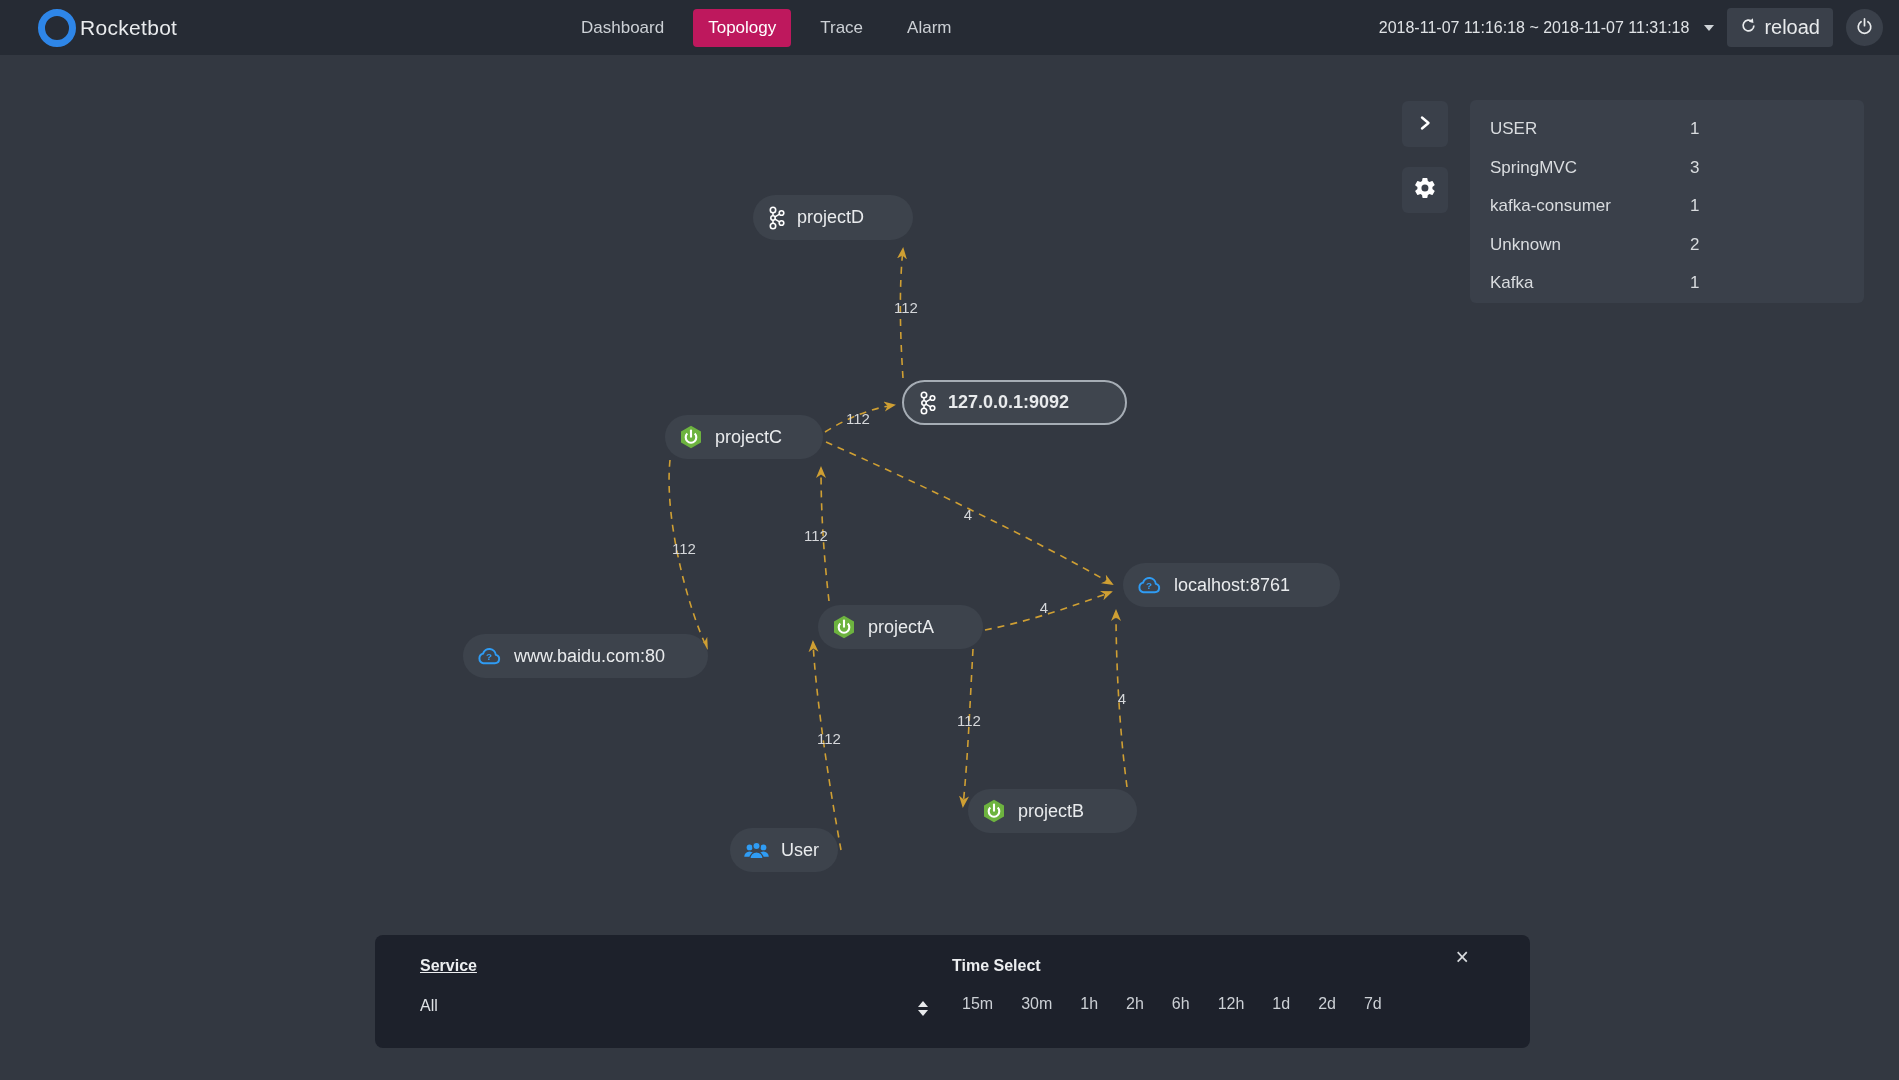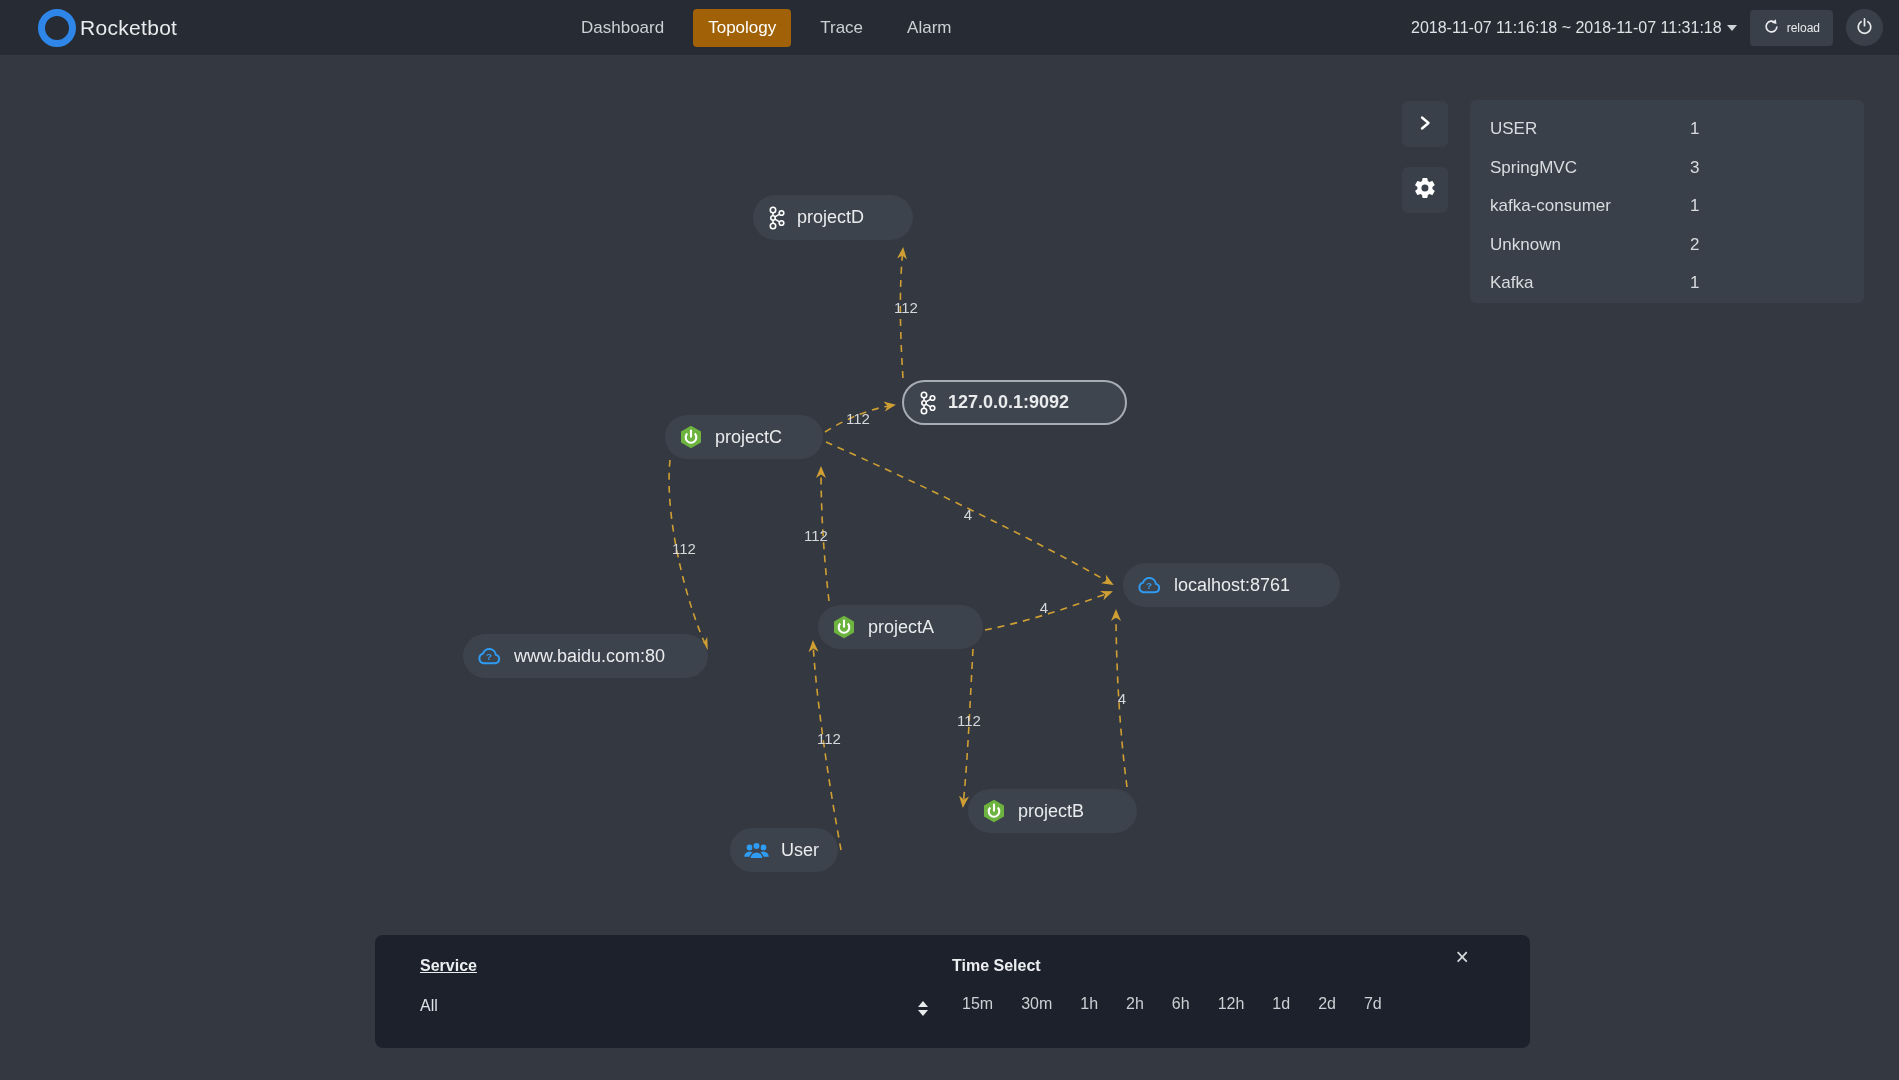--- a/index.html
+++ b/index.html
@@ -6,26 +6,26 @@
   *{box-sizing:border-box;}
   #app{position:relative;width:1899px;height:1080px;background:#333841;overflow:hidden;
        font-family:"Liberation Sans",sans-serif;color:#e6e8ea;}
   
   .header{position:absolute;left:0;top:0;width:1899px;height:55px;background:#262b34;}
   .brand{position:absolute;left:38px;top:0;height:55px;display:flex;align-items:center;gap:4px;}
   .logo-ring{width:38px;height:38px;border-radius:50%;border:7px solid #2e86e8;}
   .brand-name{font-size:21px;color:#e9ebed;letter-spacing:.3px;}
   .nav{position:absolute;left:566px;top:0;height:55px;display:flex;align-items:center;gap:14px;}
   .nav-item{font-size:17px;color:#ccd0d5;padding:9px 15px;border-radius:4px;cursor:pointer;}
-  .nav-item.active{background:#a16207;color:#fff;}
+  .nav-item.active{background:#be185d;color:#fff;}
   .header-right{position:absolute;right:16px;top:0;height:55px;display:flex;align-items:center;gap:13px;}
-  .time-range{font-size:16px;color:#dfe2e5;display:flex;align-items:center;gap:5px;cursor:pointer;}
+  .time-range{font-size:16px;color:#dfe2e5;display:flex;align-items:center;gap:15px;cursor:pointer;}
   .caret-down{width:0;height:0;border-left:5px solid transparent;border-right:5px solid transparent;border-top:6px solid #cfd3d7;}
   .btn-reload{display:flex;align-items:center;gap:7px;background:#3a404a;border:none;color:#e8eaec;
-              font-size:12px;font-family:inherit;padding:8px 13px;border-radius:4px;cursor:pointer;}
+              font-size:20px;font-family:inherit;padding:8px 13px;border-radius:4px;cursor:pointer;}
   .btn-power{width:37px;height:37px;border-radius:50%;background:#3a404a;border:none;display:flex;
              align-items:center;justify-content:center;cursor:pointer;}
   
   .tool-btn{position:absolute;left:1402px;width:46px;height:46px;border-radius:6px;background:#3a404a;
             border:none;display:flex;align-items:center;justify-content:center;cursor:pointer;color:#fff;}
   #btn-expand{top:101px;} #btn-settings{top:167px;font-size:25px;line-height:1;}
   .legend{position:absolute;left:1470px;top:100px;width:394px;height:203px;background:#3a404a;
           border-radius:6px;padding:10px 20px;}
   .legend-row{position:relative;height:38.5px;display:flex;align-items:center;font-size:17px;color:#d9dcdf;}
   .legend-count{position:absolute;left:200px;}

